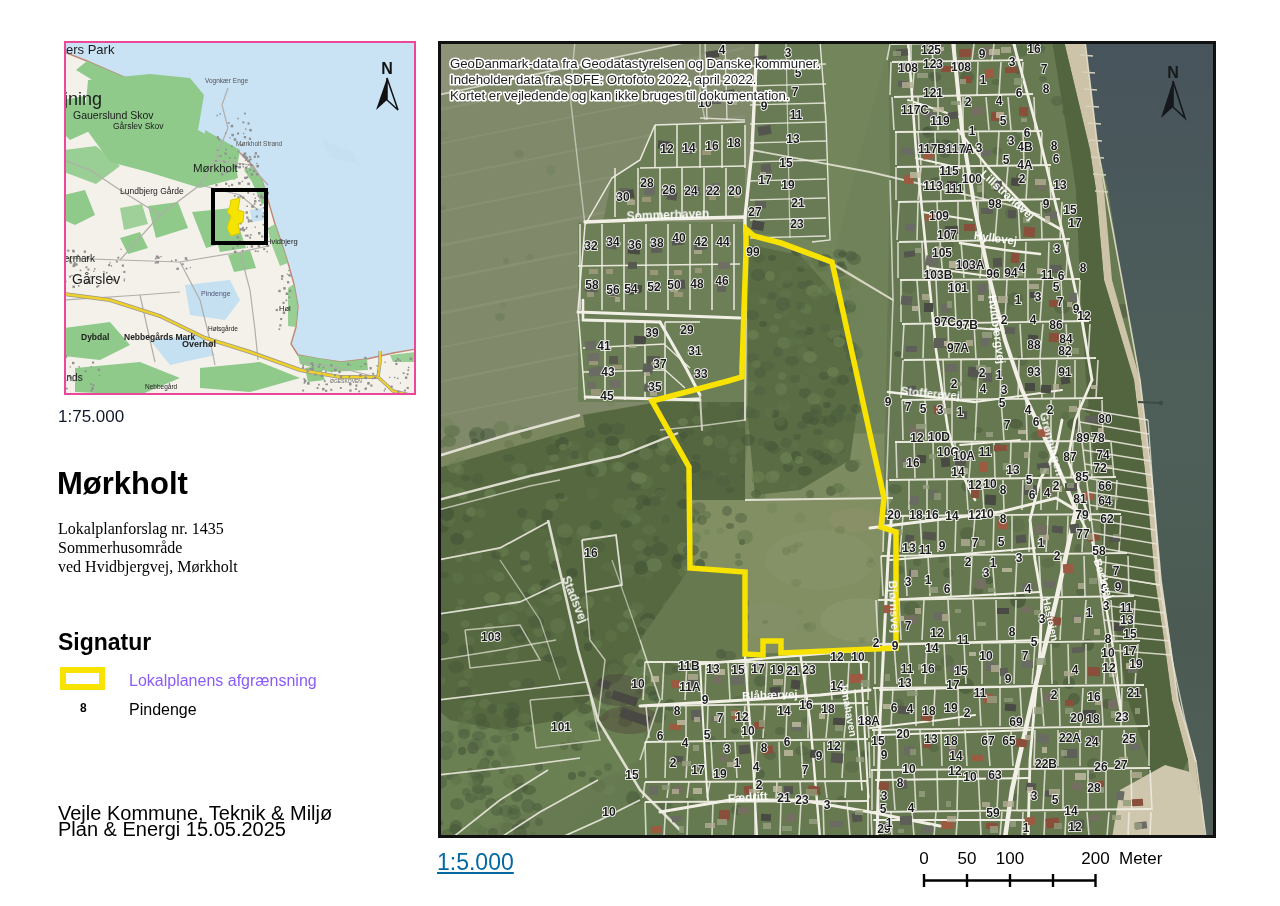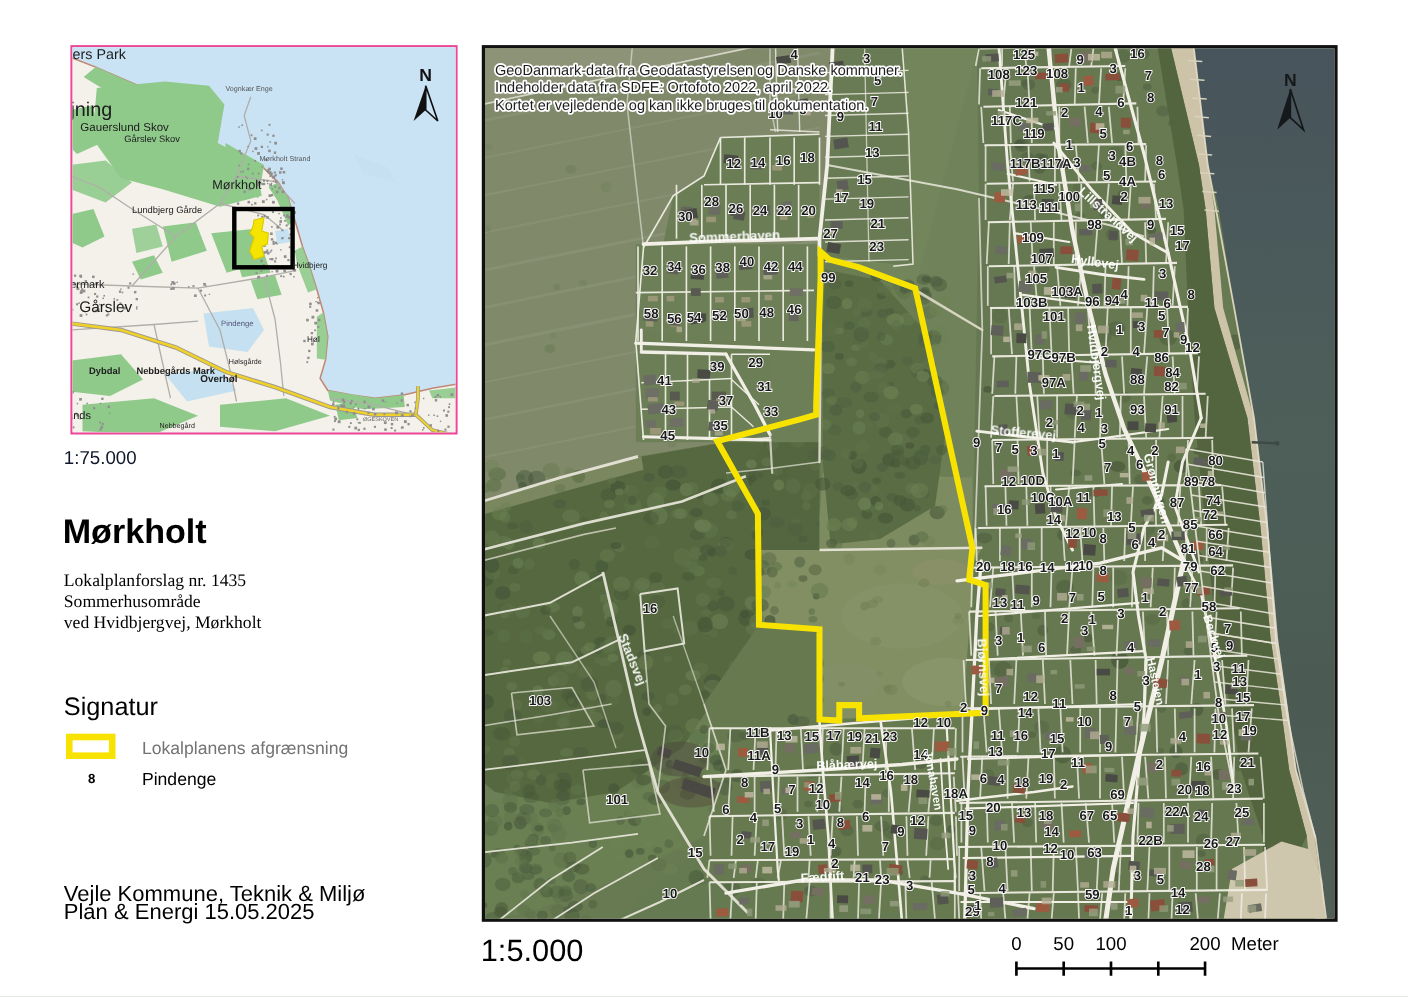--- a/index.html
+++ b/index.html
@@ -433,25 +433,25 @@
         <path d="M387 78 L398 110 L387 100 Z" fill="none" stroke="#111" stroke-width="1.5"></path>
       </g>
     </svg></div>
 
 <div class="abs" style="left:58px;top:407px;font-size:17px;color:#0f172a;">1:75.000</div>
 
 <div class="abs" style="left:57px;top:466px;font-size:31px;font-weight:bold;color:#000;">Mørkholt</div>
 
 <div class="abs" style="left:58px;top:519px;font-size:16px;line-height:19px;color:#000;font-family:Liberation Serif, serif;">Lokalplanforslag nr. 1435<br>Sommerhusområde<br>ved Hvidbjergvej, Mørkholt</div>
 
-<div class="abs" style="left:58px;top:629px;font-size:23px;font-weight:normal;color:#000;">Signatur</div>
+<div class="abs" style="left:58px;top:629px;font-size:23px;font-weight:bold;color:#000;">Signatur</div>
 
 <div class="abs" style="left:60px;top:667px;width:33px;height:11px;border:6px solid #f8e300;"></div>
 
-<div class="abs" style="left:129px;top:672px;font-size:16px;color:#737373;">Lokalplanens afgrænsning</div>
+<div class="abs" style="left:129px;top:672px;font-size:16px;color:#8b5cf6;">Lokalplanens afgrænsning</div>
 
 <div class="abs" style="left:80px;top:701px;font-size:12px;font-weight:bold;color:#000;">8</div>
 
 <div class="abs" style="left:129px;top:701px;font-size:16px;color:#000;">Pindenge</div>
 
 <div class="abs" style="left:58px;top:806px;font-size:20px;line-height:15.5px;color:#000;">Vejle Kommune, Teknik &amp; Miljø<br>Plan &amp; Energi 15.05.2025</div>
 
 <div class="abs" style="left:438px;top:41px;width:772px;height:791px;border:3px solid #111;"><svg width="772" height="791" viewBox="441 44 772 791">
       <rect x="438" y="41" width="778" height="797" fill="#687a52"></rect>
       <g>
@@ -2626,21 +2626,21 @@
         <text x="450" y="84">Indeholder data fra SDFE: Ortofoto 2022, april 2022.</text>
         <text x="450" y="100">Kortet er vejledende og kan ikke bruges til dokumentation.</text>
       </g>
       <g>
         <text x="1173" y="78" font-family="Liberation Sans, sans-serif" font-size="16" font-weight="bold" fill="#16191b" text-anchor="middle">N</text>
         <path d="M1173 81 L1161 118 L1173 107 Z" fill="#16191b"></path>
         <path d="M1173 81 L1185 118 L1173 107 Z" fill="none" stroke="#16191b" stroke-width="1.6"></path>
       </g>
     </svg></div>
 
-<div class="abs" style="left:437px;top:849px;font-size:28px;color:#000000;">1:5.000</div>
+<div class="abs" style="left:437px;top:849px;font-size:23px;color:#0369a1;text-decoration:underline;">1:5.000</div>
 
 <div class="abs" style="left:905px;top:848px;">
 <svg width="280" height="45">
 <g font-family="Liberation Sans, sans-serif" font-size="17" fill="#000">
 <text x="19" y="16" text-anchor="middle">0</text>
 <text x="62" y="16" text-anchor="middle">50</text>
 <text x="105" y="16" text-anchor="middle">100</text>
 <text x="190.5" y="16" text-anchor="middle">200</text>
 <text x="214" y="16">Meter</text>
 </g>

